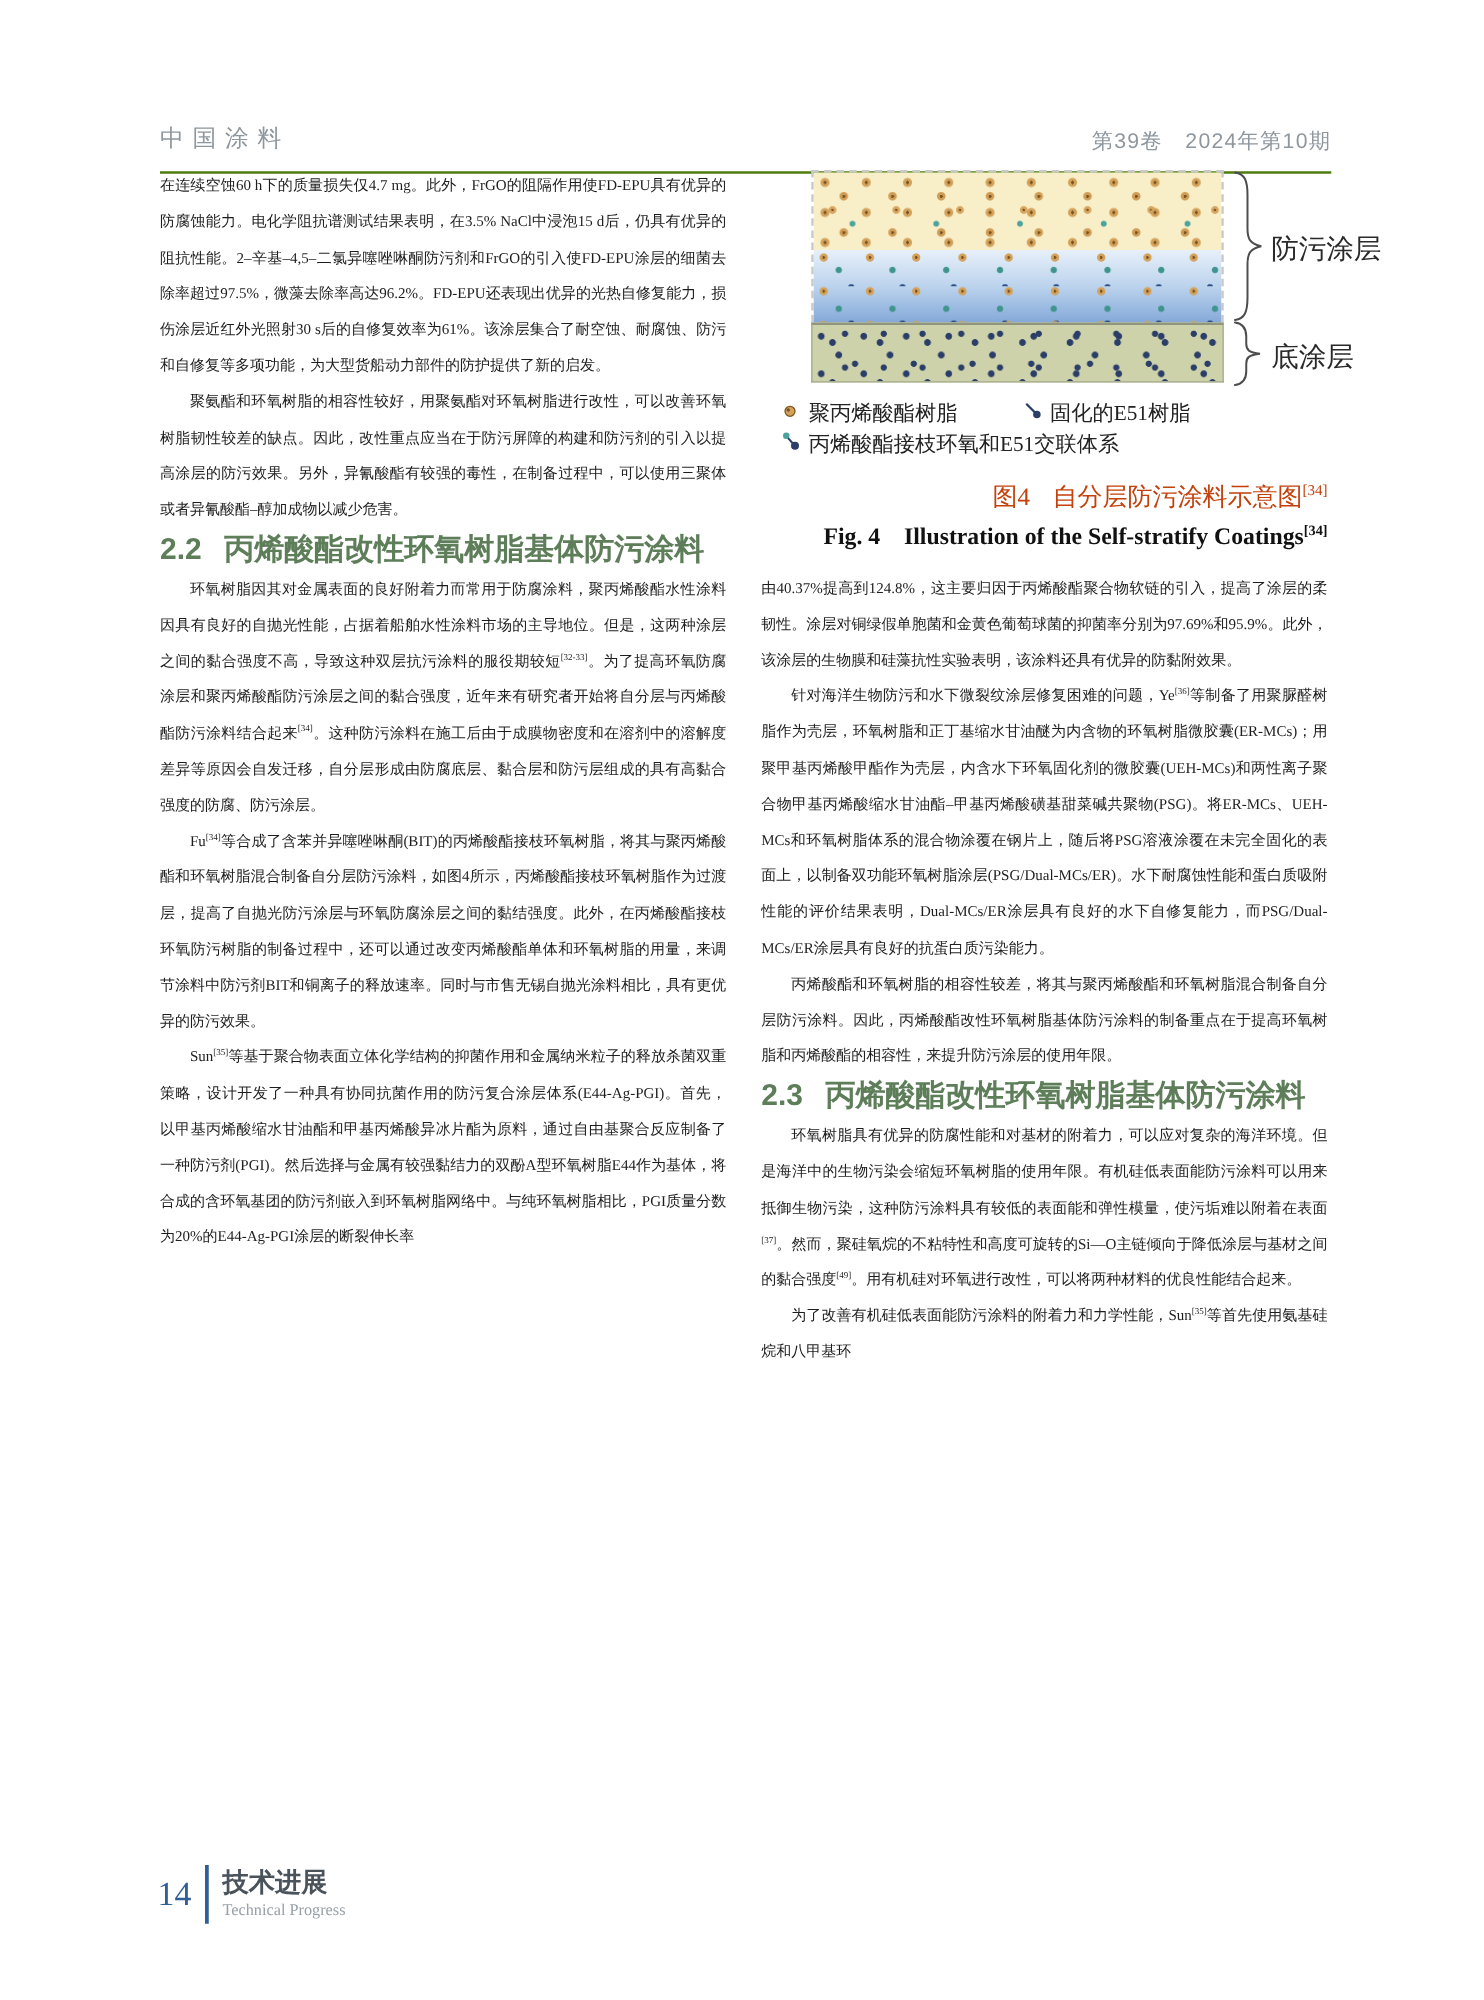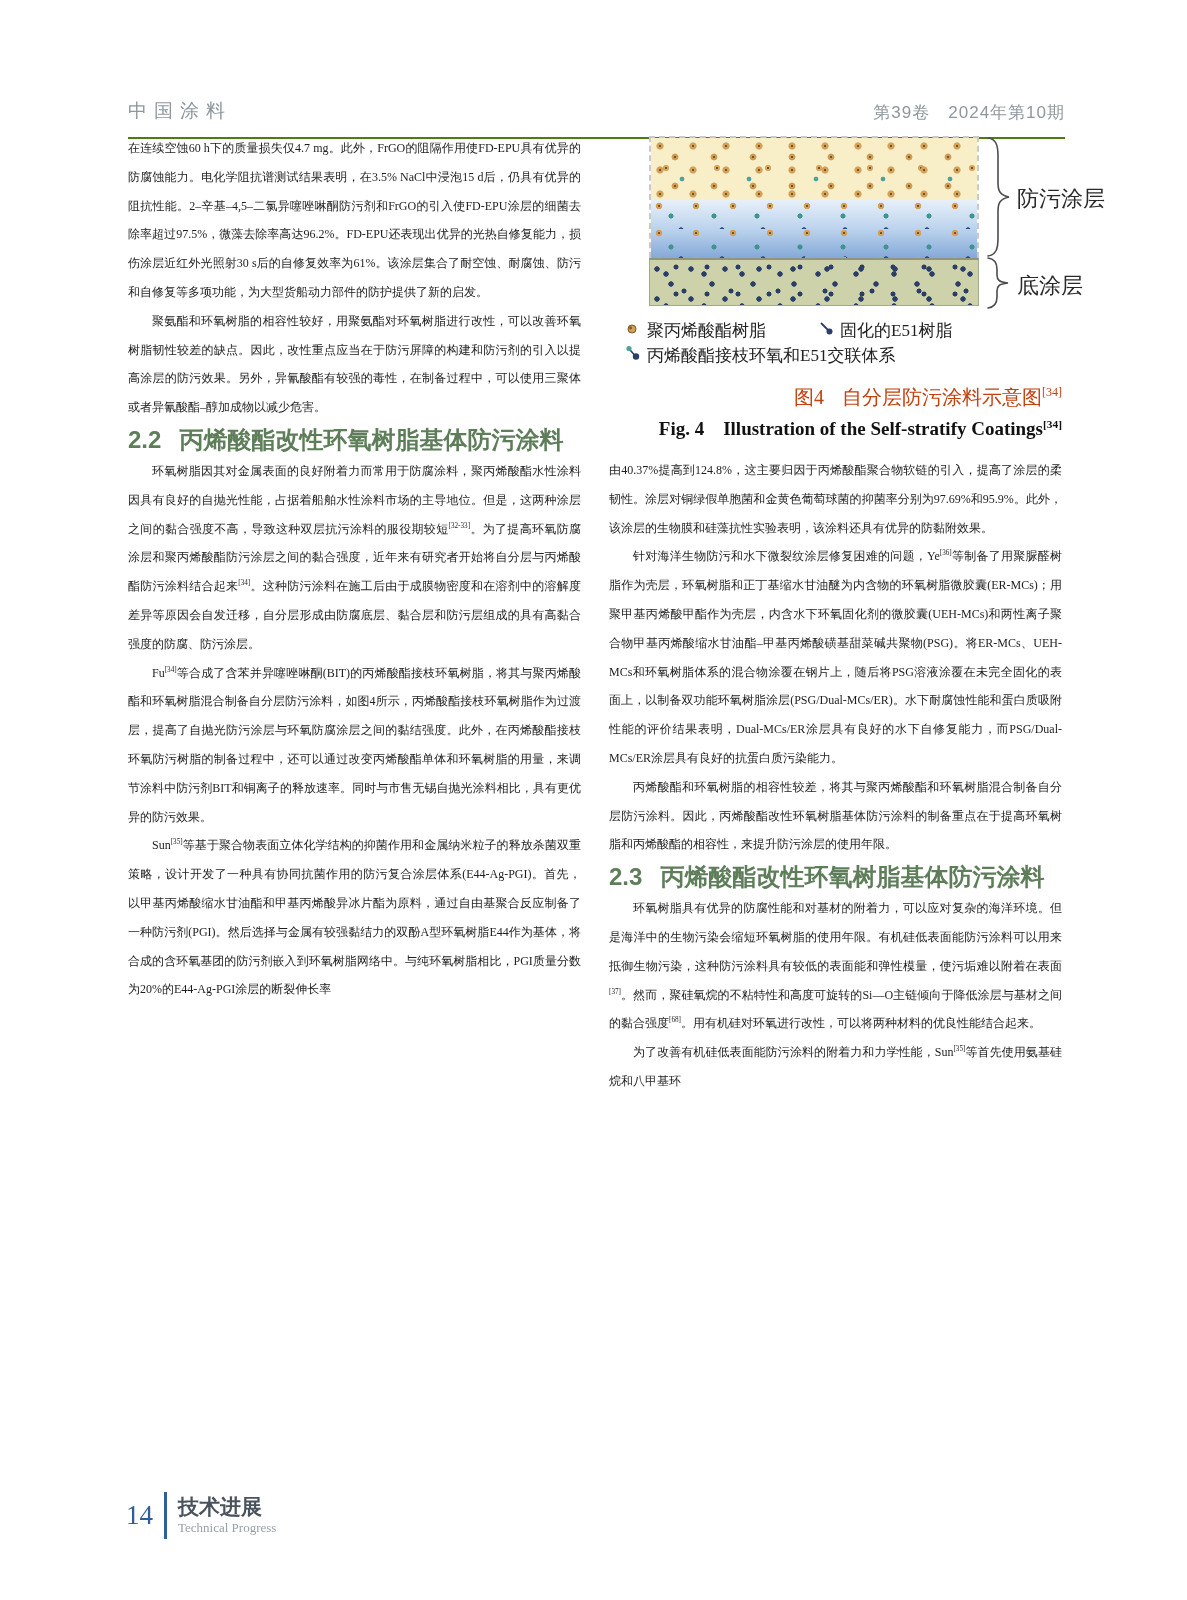--- a/index.html
+++ b/index.html
@@ -188,21 +188,21 @@
         </div>
 
         <div class="fig-caption-zh"><span>图4</span><span class="cap-gap"></span><span>自分层防污涂料示意图<sup class="ref">[34]</sup></span></div>
         <div class="fig-caption-en">Fig. 4　Illustration of the Self-stratify Coatings<sup class="ref">[34]</sup></div>
       </div>
 
       <p class="body-text no-indent">由40.37%提高到124.8%，这主要归因于丙烯酸酯聚合物软链的引入，提高了涂层的柔韧性。涂层对铜绿假单胞菌和金黄色葡萄球菌的抑菌率分别为97.69%和95.9%。此外，该涂层的生物膜和硅藻抗性实验表明，该涂料还具有优异的防黏附效果。</p>
       <p class="body-text">针对海洋生物防污和水下微裂纹涂层修复困难的问题，Ye<sup class="ref">[36]</sup>等制备了用聚脲醛树脂作为壳层，环氧树脂和正丁基缩水甘油醚为内含物的环氧树脂微胶囊(ER-MCs)；用聚甲基丙烯酸甲酯作为壳层，内含水下环氧固化剂的微胶囊(UEH-MCs)和两性离子聚合物甲基丙烯酸缩水甘油酯–甲基丙烯酸磺基甜菜碱共聚物(PSG)。将ER-MCs、UEH-MCs和环氧树脂体系的混合物涂覆在钢片上，随后将PSG溶液涂覆在未完全固化的表面上，以制备双功能环氧树脂涂层(PSG/Dual-MCs/ER)。水下耐腐蚀性能和蛋白质吸附性能的评价结果表明，Dual-MCs/ER涂层具有良好的水下自修复能力，而PSG/Dual-MCs/ER涂层具有良好的抗蛋白质污染能力。</p>
       <p class="body-text">丙烯酸酯和环氧树脂的相容性较差，将其与聚丙烯酸酯和环氧树脂混合制备自分层防污涂料。因此，丙烯酸酯改性环氧树脂基体防污涂料的制备重点在于提高环氧树脂和丙烯酸酯的相容性，来提升防污涂层的使用年限。</p>
       <h3 class="section-heading"><span class="sec-num">2.3</span><span>丙烯酸酯改性环氧树脂基体防污涂料</span></h3>
-      <p class="body-text">环氧树脂具有优异的防腐性能和对基材的附着力，可以应对复杂的海洋环境。但是海洋中的生物污染会缩短环氧树脂的使用年限。有机硅低表面能防污涂料可以用来抵御生物污染，这种防污涂料具有较低的表面能和弹性模量，使污垢难以附着在表面<sup class="ref">[37]</sup>。然而，聚硅氧烷的不粘特性和高度可旋转的Si—O主链倾向于降低涂层与基材之间的黏合强度<sup class="ref">[68]</sup>。用有机硅对环氧进行改性，可以将两种材料的优良性能结合起来。</p>
+      <p class="body-text">环氧树脂具有优异的防腐性能和对基材的附着力，可以应对复杂的海洋环境。但是海洋中的生物污染会缩短环氧树脂的使用年限。有机硅低表面能防污涂料可以用来抵御生物污染，这种防污涂料具有较低的表面能和弹性模量，使污垢难以附着在表面<sup class="ref">[37]</sup>。然而，聚硅氧烷的不粘特性和高度可旋转的Si—O主链倾向于降低涂层与基材之间的黏合强度<sup class="ref">[49]</sup>。用有机硅对环氧进行改性，可以将两种材料的优良性能结合起来。</p>
       <p class="body-text">为了改善有机硅低表面能防污涂料的附着力和力学性能，Sun<sup class="ref">[35]</sup>等首先使用氨基硅烷和八甲基环</p>
     </div>
 
   </div>
 
   <div class="page-footer">
     <span class="page-num">14</span>
     <span class="footer-bar"></span>
     <span>
       <div class="footer-section-zh">技术进展</div>

